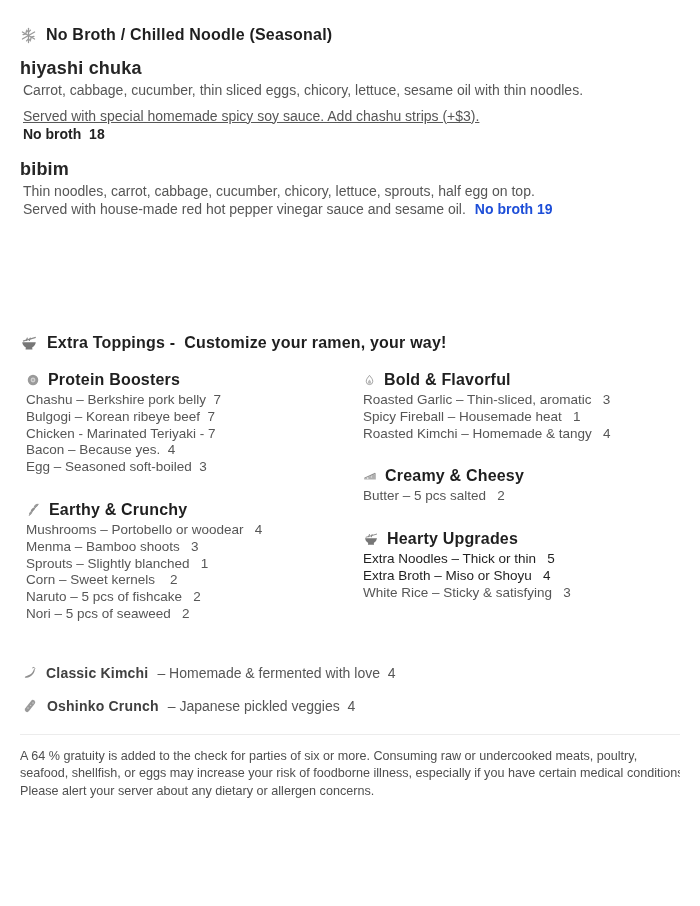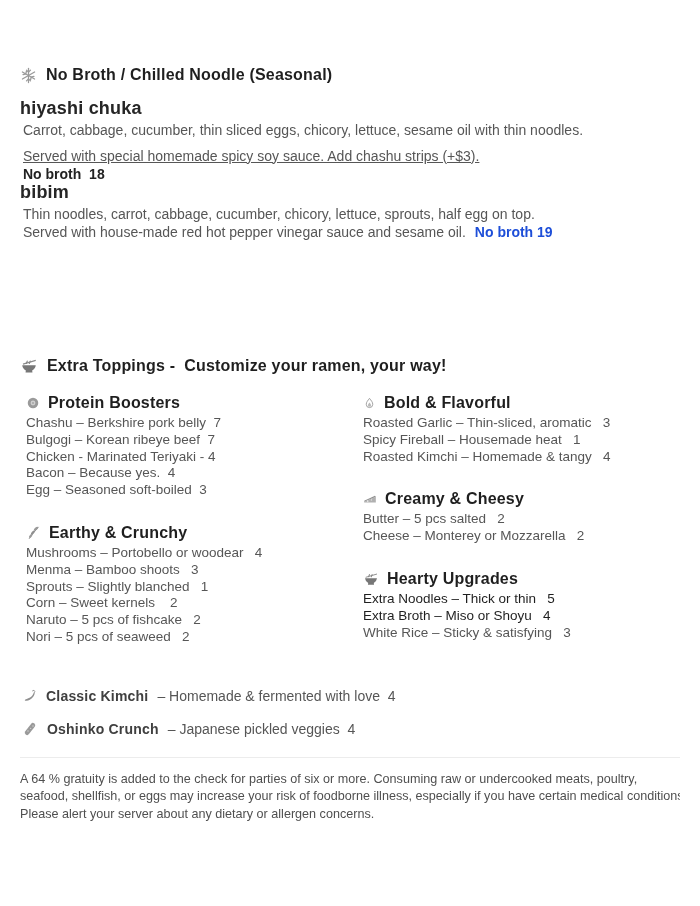--- a/index.html
+++ b/index.html
@@ -6,21 +6,21 @@
   body{
     width:700px;height:906px;background:#ffffff;overflow:hidden;
     font-family:"Liberation Sans","DejaVu Sans",sans-serif;
     -webkit-font-smoothing:antialiased;
   }
   .page{padding:26px 20px 0 20px;position:relative;width:660px;}
   .icon{display:inline-flex;align-items:center;justify-content:center;flex:0 0 auto;}
   .icon svg{display:block;}
 
   
-  .section-header{display:flex;align-items:center;gap:9px;font-size:16px;font-weight:bold;color:#1f1f1f;letter-spacing:.2px;margin-top:40px;}
+  .section-header{display:flex;align-items:center;gap:9px;font-size:16px;font-weight:bold;color:#1f1f1f;letter-spacing:.2px;}
   .section-header .tagline{}
 
   
   .dish-name{font-size:18px;font-weight:bold;color:#262626;margin-top:14px;letter-spacing:.2px;}
   .dish-desc{font-size:14px;color:#565656;line-height:17.5px;padding-left:3px;margin-top:3px;white-space:pre-wrap;}
   .dish-price{font-size:14px;font-weight:bold;color:#222222;padding-left:3px;margin-top:1px;white-space:pre-wrap;}
   .inline-price{font-weight:bold;color:#1d4ed8;margin-left:9px;white-space:pre-wrap;}
 
   
   .toppings-header{margin-top:116px;}
@@ -66,21 +66,21 @@
     <span>No Broth / Chilled Noodle (Seasonal)</span>
   </div>
 
   <div>
     <div class="dish-name">hiyashi chuka</div>
     <div class="dish-desc">Carrot, cabbage, cucumber, thin sliced eggs, chicory, lettuce, sesame oil with thin noodles.</div>
     <div class="dish-desc" style="margin-top:8px;text-decoration:underline;">Served with special homemade spicy soy sauce. Add chashu strips (+$3).</div>
     <div class="dish-price">No broth  18</div>
   </div>
 
-  <div style="">
+  <div style="margin-top:17px;">
     <div class="dish-name" style="margin-top:0;">bibim</div>
     <div class="dish-desc">Thin noodles, carrot, cabbage, cucumber, chicory, lettuce, sprouts, half egg on top.</div>
     <div class="dish-desc" style="margin-top:0;"><span>Served with house-made red hot pepper vinegar sauce and sesame oil.</span><span class="inline-price">No broth 19</span></div>
   </div>
 
   <div class="section-header toppings-header">
     <span class="icon">
       <svg viewBox="0 0 24 24" width="18" height="18">
         <g stroke="#8a8a8a" stroke-width="1.6" fill="none" stroke-linecap="round">
           <path d="M8.5 8.5c0-1.6 1.2-1.6 1.2-3.2"></path>
@@ -103,21 +103,21 @@
             <svg viewBox="0 0 24 24" width="14" height="14">
               <circle cx="12" cy="12" r="9" fill="#9a9a9a"></circle>
               <circle cx="12" cy="12" r="4.2" fill="#cfcfcf"></circle>
               <circle cx="12" cy="12" r="1.4" fill="#8a8a8a"></circle>
             </svg>
           </span>
           <span>Protein Boosters</span>
         </div>
         <div class="titem">Chashu – Berkshire pork belly  7</div>
         <div class="titem">Bulgogi – Korean ribeye beef  7</div>
-        <div class="titem">Chicken - Marinated Teriyaki - 4</div>
+        <div class="titem">Chicken - Marinated Teriyaki - 7</div>
         <div class="titem">Bacon – Because yes.  4</div>
         <div class="titem">Egg – Seasoned soft-boiled  3</div>
       </div>
 
       <div class="tgroup">
         <div class="tgroup-head">
           <span class="icon">
             <svg viewBox="0 0 24 24" width="15" height="15">
               <path d="M5 22C9 16 14 10 20 3" stroke="#8a8a8a" stroke-width="1.6" fill="none"></path>
               <ellipse cx="16" cy="6" rx="4.2" ry="2" fill="#9a9a9a" transform="rotate(-40 16 6)"></ellipse>
@@ -159,21 +159,20 @@
             <svg viewBox="0 0 24 24" width="14" height="14">
               <path d="M2 16.5L22 8v10H2z" fill="#b0b0b0"></path>
               <path d="M2 16.5L22 8l-1.5-1.5L2 15z" fill="#8f8f8f"></path>
               <circle cx="8" cy="15.5" r="1.5" fill="#e8e8e8"></circle>
               <circle cx="14.5" cy="13.5" r="1.2" fill="#e8e8e8"></circle>
             </svg>
           </span>
           <span>Creamy &amp; Cheesy</span>
         </div>
         <div class="titem">Butter – 5 pcs salted   2</div>
-        <div class="titem">Cheese – Monterey or Mozzarella   2</div>
       </div>
 
       <div class="tgroup">
         <div class="tgroup-head">
           <span class="icon">
             <svg viewBox="0 0 24 24" width="16" height="16">
               <g stroke="#8a8a8a" stroke-width="1.6" fill="none" stroke-linecap="round">
                 <path d="M8.5 8.5c0-1.6 1.2-1.6 1.2-3.2"></path>
                 <path d="M12.5 8.5c0-1.6 1.2-1.6 1.2-3.2"></path>
               </g>

